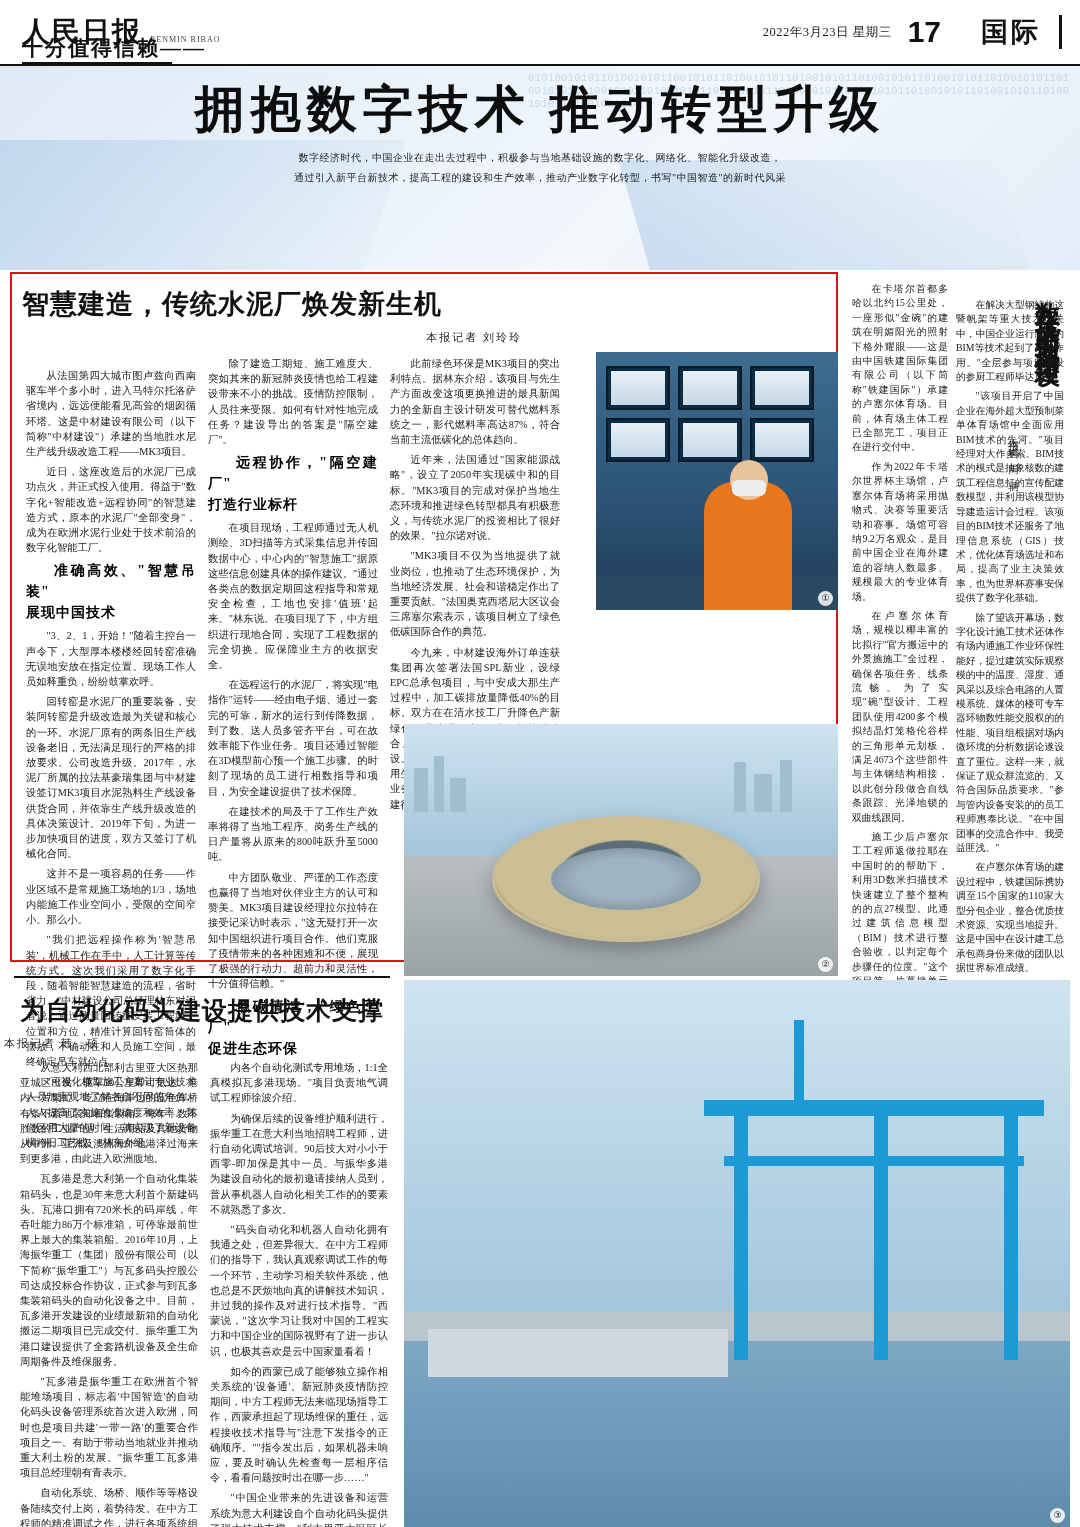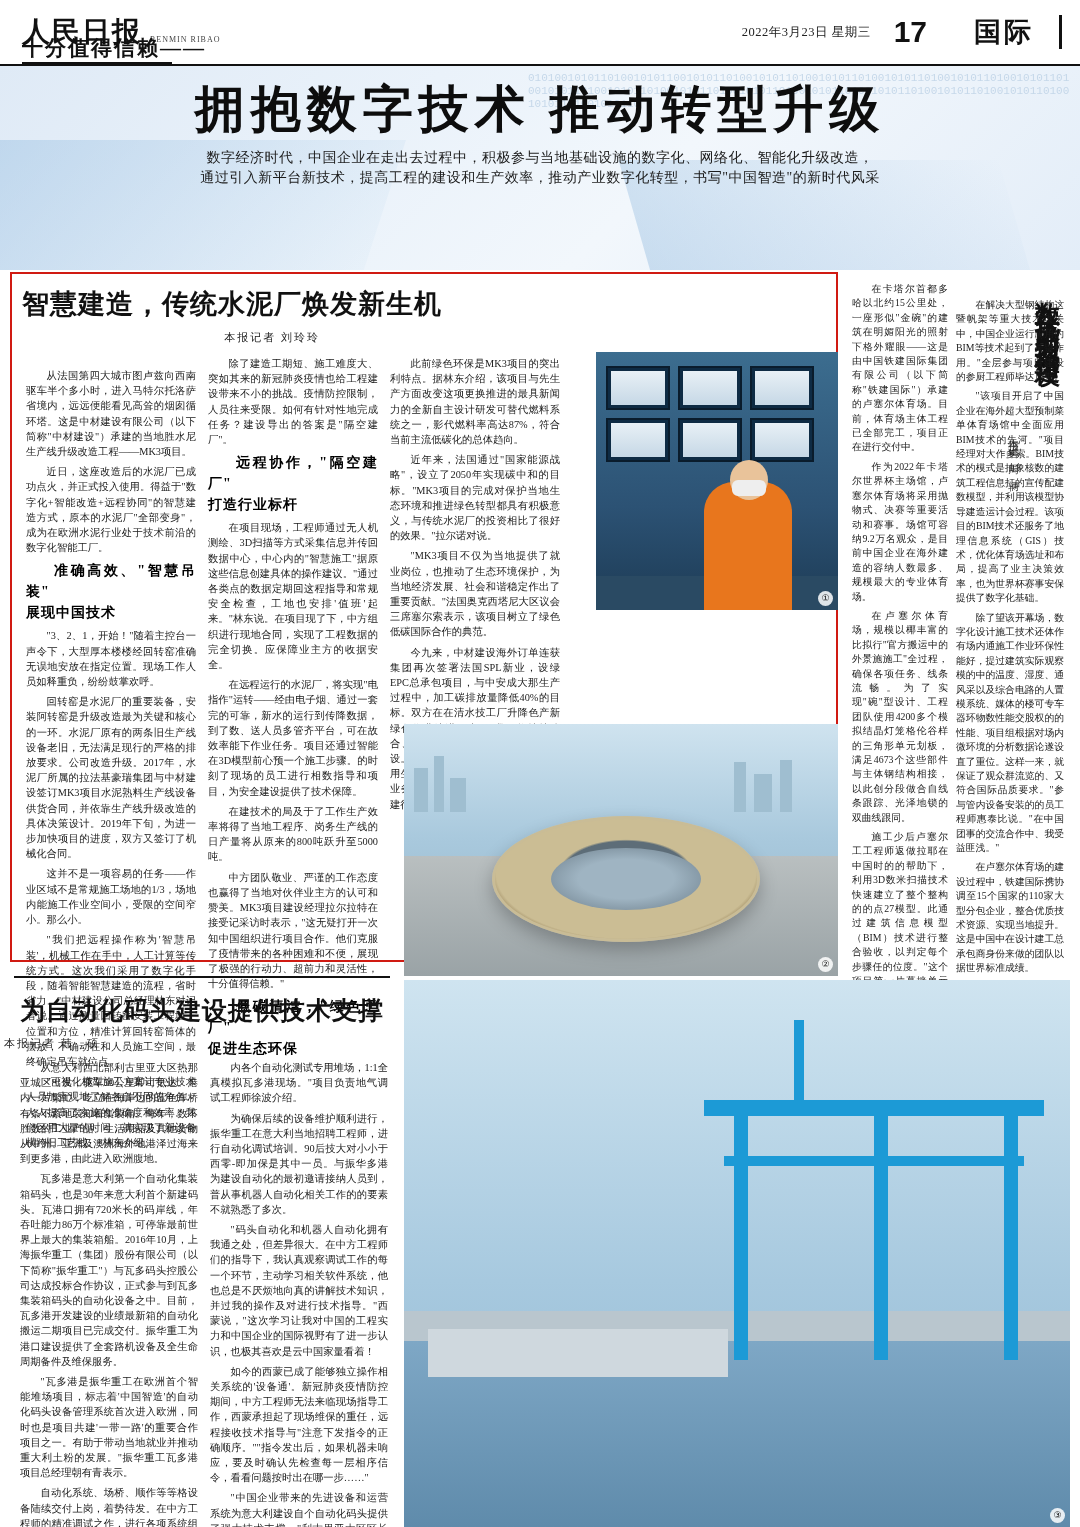--- a/index.html
+++ b/index.html
@@ -20,21 +20,21 @@
     padding:0 18px;
   }
   .logo-wrap { display:flex; align-items:flex-end; gap:4px; }
   .logo {
     font-family:"Liberation Serif", serif;
     font-size:28px; font-weight:bold; letter-spacing:2px;
     color:#111; line-height:1;
     padding:2px 4px;
   }
   .logo-sub { font-size:8px; color:#444; letter-spacing:1px; padding-bottom:4px;}
-  .mast-right { display:flex; align-items:center; gap:23px; }
+  .mast-right { display:flex; align-items:center; gap:16px; }
   .mast-date { font-size:12.5px; color:#222; letter-spacing:0.5px;}
   .mast-page { font-size:30px; font-weight:bold; color:#111; font-family:"Liberation Sans",sans-serif;}
   .mast-section { font-size:27px; font-weight:bold; letter-spacing:3px;margin-left:24px; }
   .mast-bracket { width:3px; height:34px; background:#111; margin-left:2px; }
 
   
   .banner {
     position:absolute; left:0; top:66px; width:1080px; height:204px;
     background:linear-gradient(135deg,#dfeaf6 0%, #eaf2fa 35%, #f2f7fc 60%, #e3edf8 100%);
     overflow:hidden;
@@ -60,35 +60,35 @@
     font-size:21px; font-weight:bold; letter-spacing:2px; color:#111;
   }
   .kicker-line { position:absolute; left:22px; top:62px; width:150px; height:3px; background:#111; }
   .banner-title {
     position:absolute; left:0; top:76px; width:1080px; text-align:center;
     font-size:50px; font-weight:bold; letter-spacing:6px; color:#0d0d0d;
     font-family:"Liberation Serif", serif;
   }
   .banner-deck {
     position:absolute; left:0; top:148px; width:1080px; text-align:center;
-    font-size:14px; line-height:20px; color:#1c1c1c; letter-spacing:.5px;
+    font-size:10px; line-height:20px; color:#1c1c1c; letter-spacing:.5px;
   }
 
   
   .redbox {
     position:absolute; left:10px; top:272px; width:828px; height:690px;
     border:2px solid #d01a12;
   }
   .art1-title {
     position:absolute; left:22px; top:286px; width:700px;
     font-size:27px; font-weight:bold; letter-spacing:1px; color:#111;
   }
   .art1-byline {
     position:absolute; left:22px; top:330px; width:500px;
-    font-size:11px; color:#222; letter-spacing:2px; text-align:center;
+    font-size:11px; color:#222; letter-spacing:2px; text-align:right;
   }
 
   
   .col { position:absolute; font-size:10.3px; line-height:15.2px; color:#1a1a1a; text-align:justify; }
   .col p { margin:0 0 5px 0; text-indent:2em; }
   .subhead {
     font-size:14px; font-weight:bold; line-height:21px; letter-spacing:1px;
     text-indent:0; margin:10px 0 7px 0; color:#000;
   }
 

